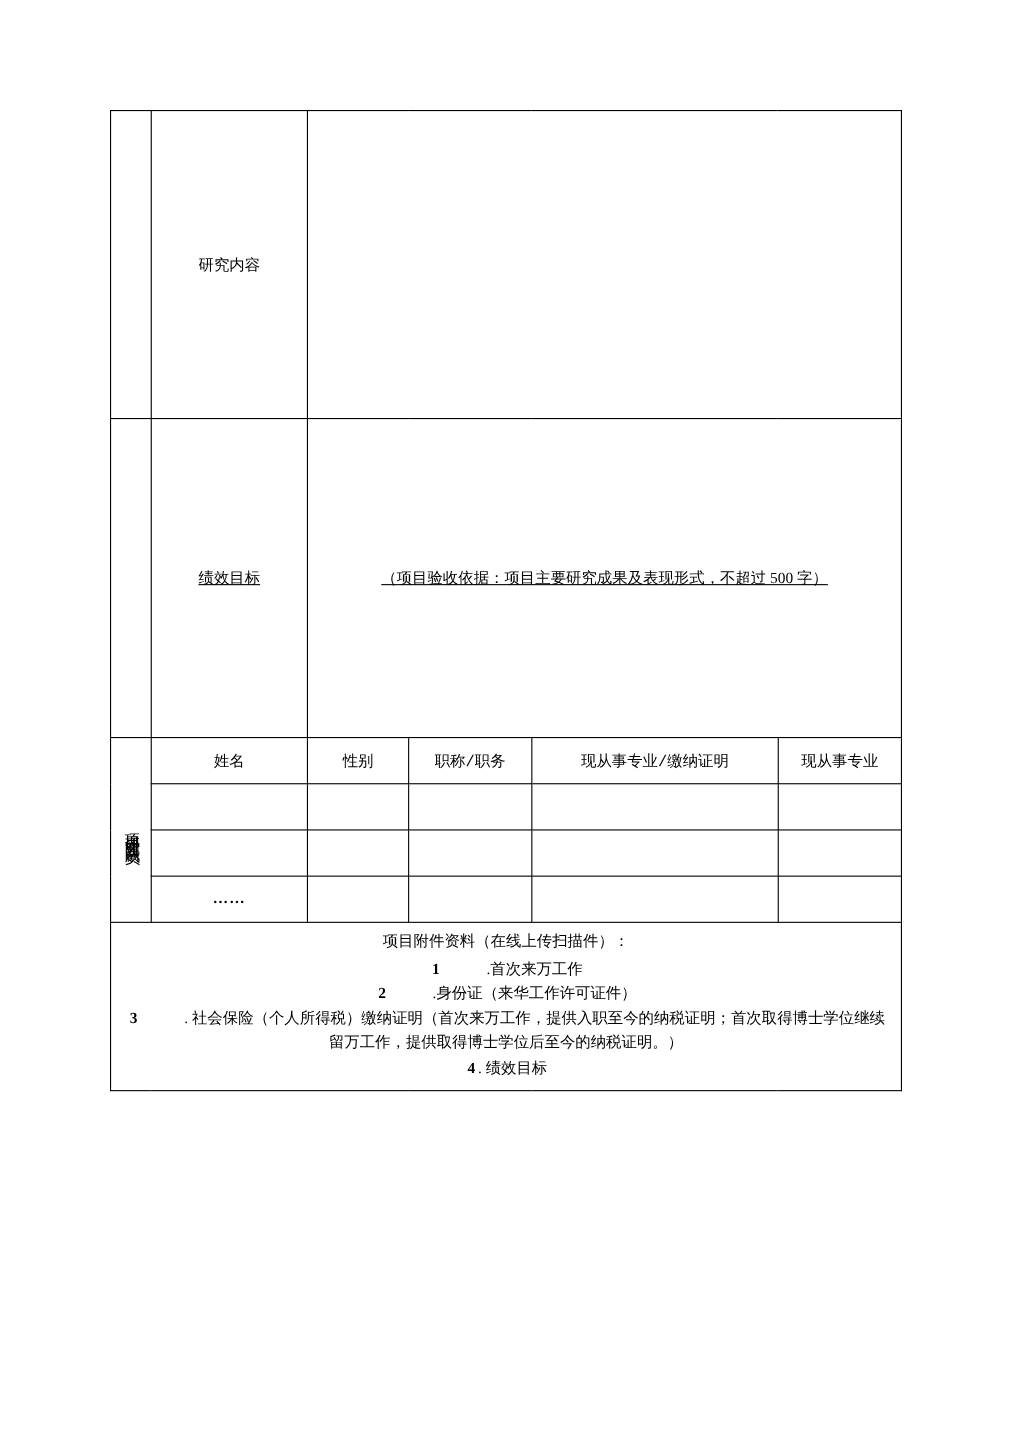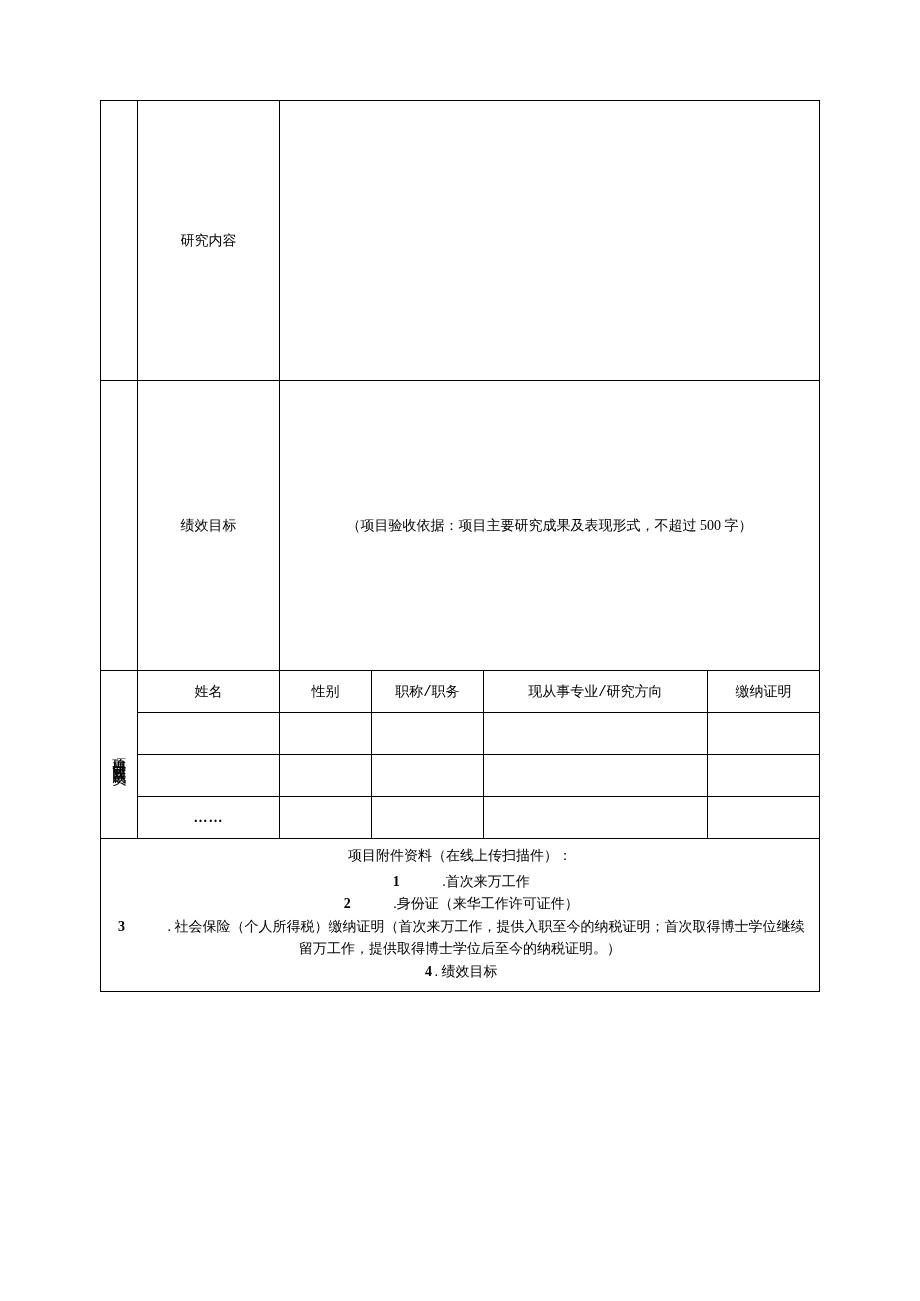--- a/index.html
+++ b/index.html
@@ -36,20 +36,21 @@
     .label-cell {
       text-align: center;
       padding: 8px 20px;
     }
     .tall-row-1 {
       height: 280px;
       margin-top: 19px;
     }
     .tall-row-2 {
       height: 290px;
+      text-decoration: underline;
     }
     .header-row td {
       height: 42px;
       font-family: Liberation Mono, monospace;
     }
     .data-row td {
       height: 42px;
     }
     .note-cell {
       text-align: left;
@@ -105,22 +106,22 @@
     <td></td>
     <td class="label-cell">绩效目标</td>
     <td colspan="4" class="note-text">（项目验收依据：项目主要研究成果及表现形式，不超过 500 字）</td>
   </tr>
 
   <tr class="header-row">
     <td rowspan="4" class="vertical-text">项目研究团队成员</td>
     <td>姓名</td>
     <td>性别</td>
     <td>职称/职务</td>
-    <td>现从事专业/研究方向</td>
-    <td>缴纳证明</td>
+    <td>现从事专业/缴纳证明</td>
+    <td>现从事专业</td>
   </tr>
 
   <tr class="data-row">
     <td></td>
     <td></td>
     <td></td>
     <td></td>
     <td></td>
   </tr>
 

